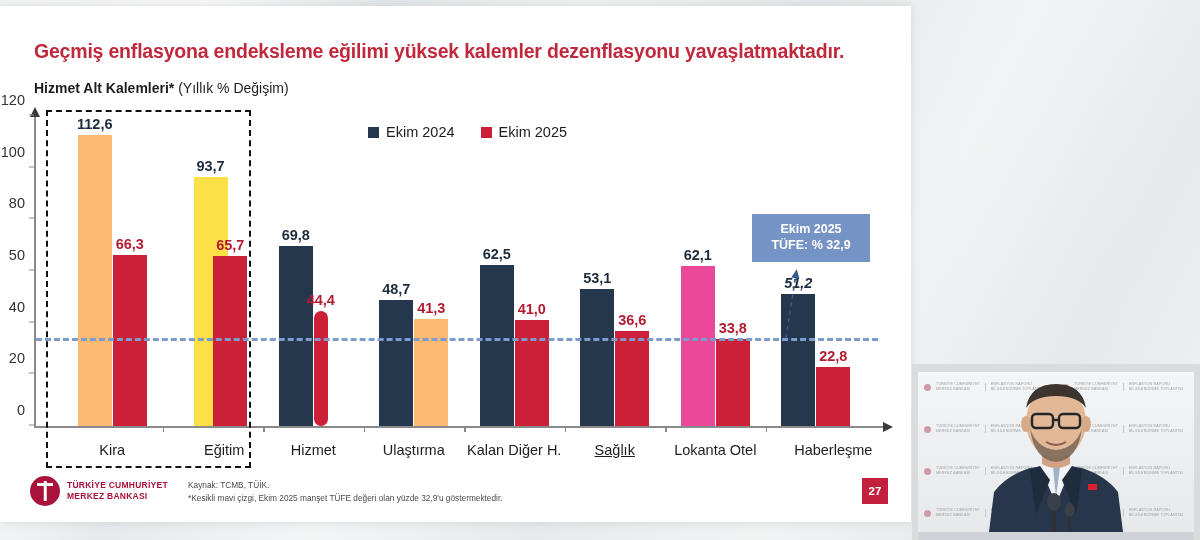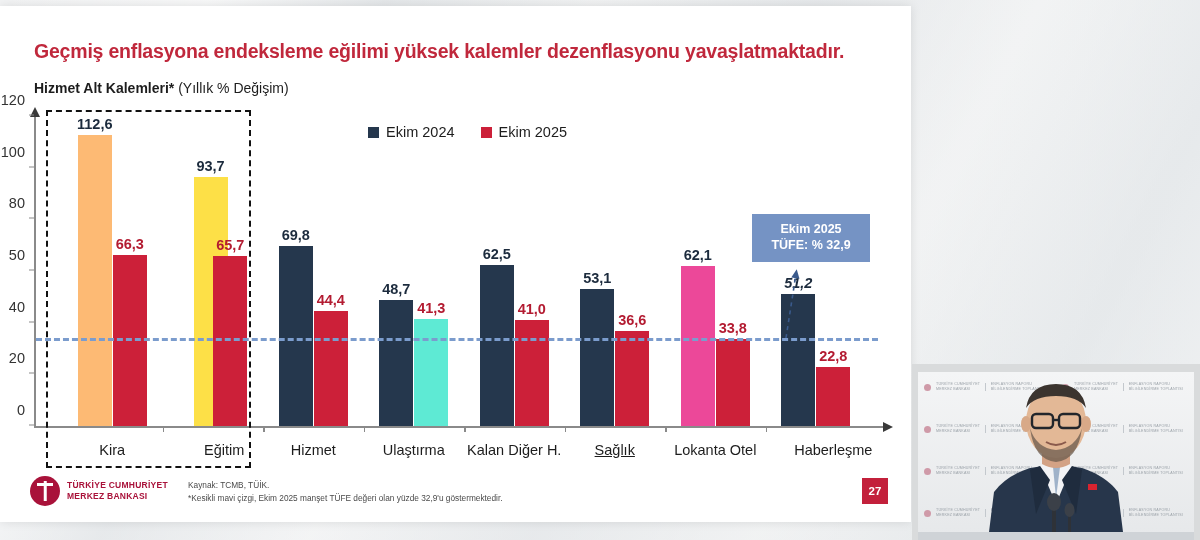--- a/index.html
+++ b/index.html
@@ -365,31 +365,31 @@
           <div class="bar y2025" style="width: 34px; left: 50.75px; height: 169.725px; background: rgb(204, 32, 57);">
             <div class="bar-label y2025">65,7</div>
           </div>
           <div class="cat-label" style="left: 50.25px; padding-left: 23px;">Eğitim</div>
           <div class="group-sep" style="left: 0px;"></div>
         </div>
         <div class="group" style="left: 229px; width: 100.5px;">
           <div class="bar y2024" style="width: 34px; left: 15.75px; height: 180.317px; background: rgb(37, 55, 77);">
             <div class="bar-label y2024">69,8</div>
           </div>
-          <div class="bar y2025" style="width: 34px; left: 50.75px; height: 114.7px; background: rgb(204, 32, 57);">
+          <div class="bar y2025" style="width: 14px; left: 50.75px; height: 114.7px; background: rgb(204, 32, 57); border-radius: 16px;">
             <div class="bar-label y2025">44,4</div>
           </div>
           <div class="cat-label" style="left: 50.25px;">Hizmet</div>
           <div class="group-sep" style="left: 0px;"></div>
         </div>
         <div class="group" style="left: 329.5px; width: 100.5px;">
           <div class="bar y2024" style="width: 34px; left: 15.75px; height: 125.808px; background: rgb(37, 55, 77); padding-left: 34px;">
             <div class="bar-label y2024">48,7</div>
           </div>
-          <div class="bar y2025" style="width: 34px; left: 50.75px; height: 106.692px; background: #5eead4;">
+          <div class="bar y2025" style="width: 34px; left: 50.75px; height: 106.692px; background: #fdba74;">
             <div class="bar-label y2025">41,3</div>
           </div>
           <div class="cat-label" style="left: 50.25px;">Ulaştırma</div>
           <div class="group-sep" style="left: 0px;"></div>
         </div>
         <div class="group" style="left: 430px; width: 100.5px;">
           <div class="bar y2024" style="width: 34px; left: 15.75px; height: 161.458px; background: rgb(37, 55, 77);">
             <div class="bar-label y2024">62,5</div>
           </div>
           <div class="bar y2025" style="width: 34px; left: 50.75px; height: 105.917px; background: rgb(204, 32, 57);">

